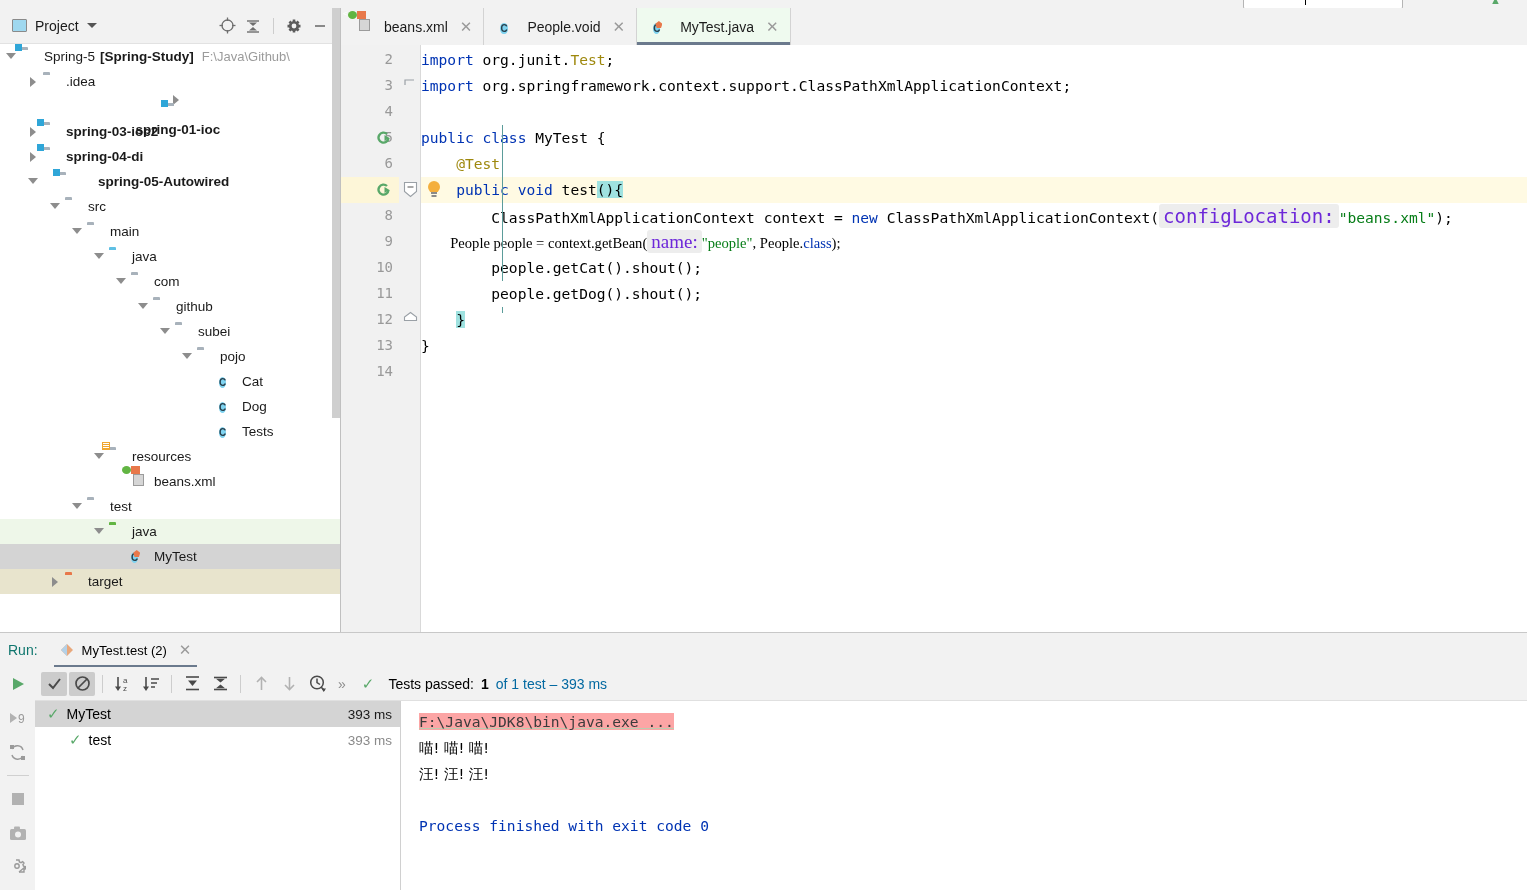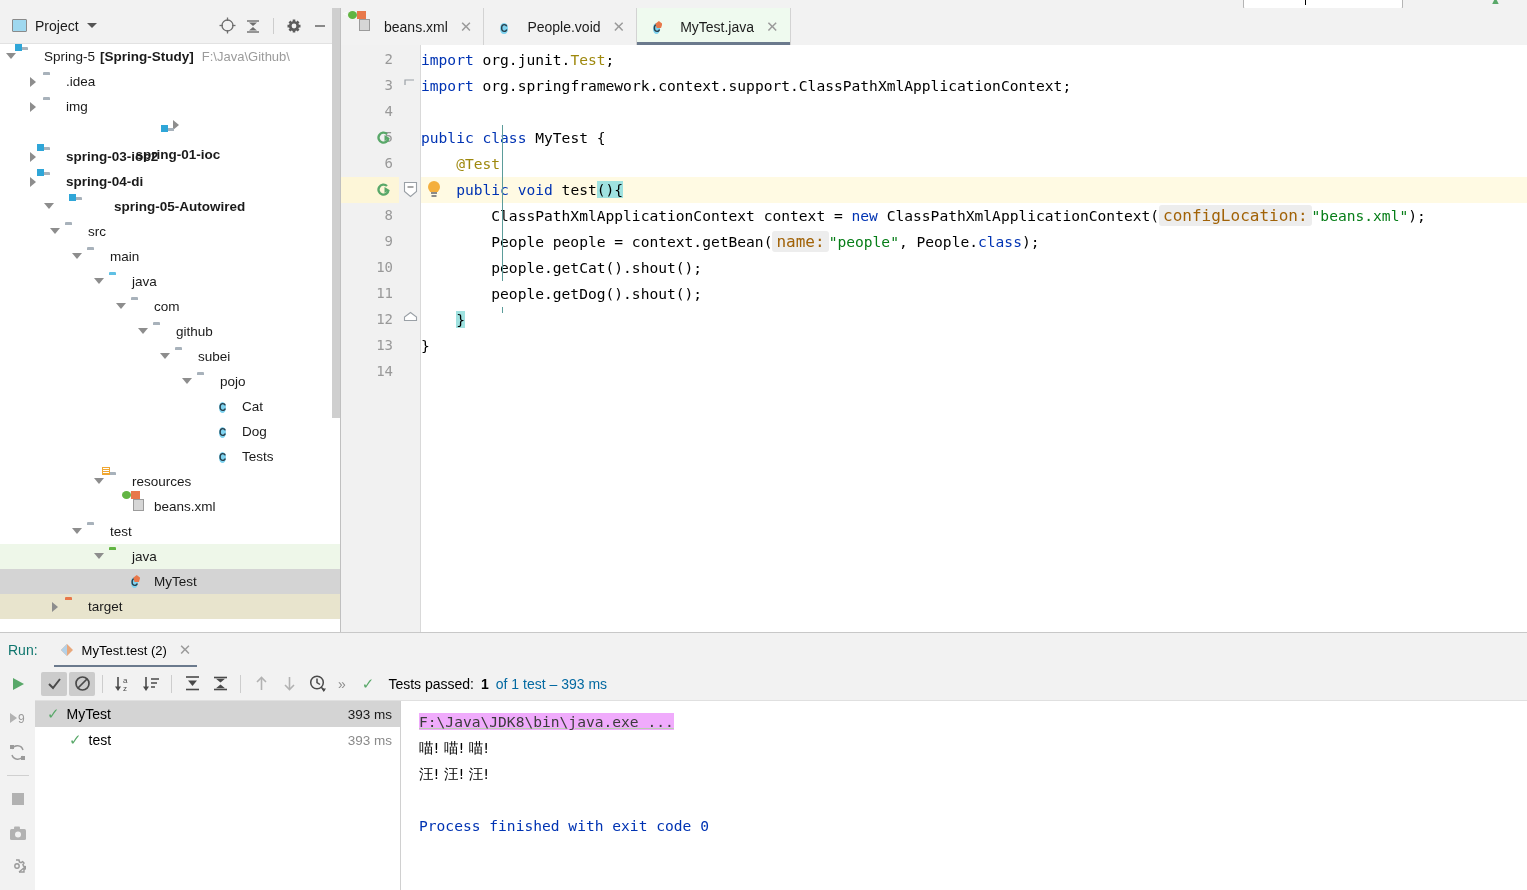--- a/index.html
+++ b/index.html
@@ -135,21 +135,21 @@
   .fold {
     position: absolute; left: 62px; width: 15px; height: 17px;
   }
   .bulb { position: absolute; left: 86px; width: 14px; height: 18px; }
   .code-line { position: absolute; left: 80px; white-space: pre; line-height: 26px; height: 26px; }
   #cur-line-hl { position: absolute; left: 58px; right: 0; height: 26px; background: #fffae3; }
   #cur-line-hl2 { position: absolute; left: 0; width: 58px; height: 26px; background: #fdf6d8; }
   .k { color: #0033b3; }
   .ann { color: #9e880d; }
   .str { color: #067d17; }
-  .hintbox { background: #ededed; color: #a16207; border-radius: 3px; padding: 1px 4px; font-size: 16px; }
+  .hintbox { background: #ededed; color: #6d28d9; border-radius: 3px; padding: 1px 4px; font-size: 19px; }
   .sel-brace { background: #9fe2e0; }
   .indent-guide { position: absolute; width: 1px; background: #5b9c9a; }
 
   
   #run-panel { position: absolute; left: 0; top: 632px; width: 1527px; height: 258px; background: #fff; }
   #run-tabbar { height: 35px; background: #f2f2f2; display: flex; align-items: center; padding-left: 8px; border-top: 1px solid #c8c8c8; }
   #run-label { font-size: 14px; color: #0f766e; margin-right: 16px; }
   .run-tab { display: flex; align-items: center; gap: 8px; height: 35px; padding: 0 6px; position: relative; }
   .run-tab::after { content: ""; position: absolute; left: 0; right: 0; bottom: 0; height: 3px; background: #6b7a8d; }
   .run-diamond { width: 14px; height: 14px; }
@@ -245,41 +245,36 @@
           <span class="ico"><span class="folder"><span class="badge-sq"></span></span></span>
           <span>Spring-5</span>
           <span class="bold" style="margin-left:5px">[Spring-Study]</span>
           <span class="gray-path">F:\Java\Github\</span>
         </div>
         <div class="row" style="padding-left: 28px;">
           <span class="arrow closed"></span>
           <span class="ico"><span class="folder"></span></span>
           <span>.idea</span>
         </div>
-        <div class="row" style="padding-left: 28px;">
-          <span class="arrow closed"></span>
-          <span class="ico"><span class="folder"></span></span>
-          <span>img</span>
-        </div>
         <div class="row" style="padding-left: 16px; flex-direction: column;">
           <span class="arrow closed"></span>
           <span class="ico"><span class="folder"><span class="badge-sq"></span></span></span>
           <span class="bold">spring-01-ioc</span>
         </div>
         <div class="row" style="padding-left: 28px;">
           <span class="arrow closed"></span>
           <span class="ico"><span class="folder"><span class="badge-sq"></span></span></span>
           <span class="bold">spring-03-ioc2</span>
         </div>
         <div class="row" style="padding-left: 28px;">
           <span class="arrow closed"></span>
           <span class="ico"><span class="folder"><span class="badge-sq"></span></span></span>
           <span class="bold">spring-04-di</span>
         </div>
-        <div class="row" style="padding-left: 44px; gap: 16px;">
+        <div class="row" style="padding-left: 28px; gap: 16px;">
           <span class="arrow open"></span>
           <span class="ico"><span class="folder"><span class="badge-sq"></span></span></span>
           <span class="bold">spring-05-Autowired</span>
         </div>
         <div class="row" style="padding-left: 50px;">
           <span class="arrow open"></span>
           <span class="ico"><span class="folder"></span></span>
           <span>src</span>
         </div>
         <div class="row" style="padding-left: 72px;">
@@ -432,21 +427,21 @@
             </svg></div>
         </div>
       <div id="code-lines">
           <div class="code-line" style="top: 2px;"><span class="k">import </span>org.junit.<span class="ann">Test</span>;</div>
           <div class="code-line" style="top: 28px;"><span class="k">import </span>org.springframework.context.support.ClassPathXmlApplicationContext;</div>
           <div class="code-line" style="top: 54px;"></div>
           <div class="code-line" style="top: 80px;"><span class="k">public class </span>MyTest {</div>
           <div class="code-line" style="top: 106px;"><span class="ann">    @Test</span></div>
           <div class="code-line" style="top: 132px;"><span class="k">    public void </span><span>test</span><span class="sel-brace">(){</span></div>
           <div class="code-line" style="top: 158px;">        ClassPathXmlApplicationContext context = <span class="k">new </span>ClassPathXmlApplicationContext(<span class="hintbox">configLocation:</span><span class="str">"beans.xml"</span>);</div>
-          <div class="code-line" style="top: 184px;">        People people = context.getBean(<span class="hintbox">name:</span><span class="str">"people"</span>, People.<span class="k">class</span>);</div>
+          <div class="code-line" style="top: 184px; font-family: Liberation Serif, serif;">        People people = context.getBean(<span class="hintbox">name:</span><span class="str">"people"</span>, People.<span class="k">class</span>);</div>
           <div class="code-line" style="top: 210px;">        people.getCat().shout();</div>
           <div class="code-line" style="top: 236px;">        people.getDog().shout();</div>
           <div class="code-line" style="top: 262px;">    <span class="sel-brace">}</span></div>
           <div class="code-line" style="top: 288px;">}</div>
           <div class="code-line" style="top: 314px;"></div>
         </div>
     <div class="indent-guide" style="left: 161px; top: 80px; height: 156px;"></div>
         <div class="indent-guide" style="left: 161px; top: 262px; height: 6px;"></div>
       </div>
   </div>
@@ -592,21 +587,21 @@
         </div>
         <div class="ttrow">
           <span style="display:inline-block;width:28px"></span>
           <span class="check">✓</span>
           <span>test</span>
           <span class="tt-time" style="color:#8a8a8a">393 ms</span>
         </div>
       </div>
 
     <div id="console">
-        <div class="cline"><span class="cmd" style="background:#f0abfc;color:#3b3b3b;text-decoration:underline;text-decoration-color:#b9cdb0">F:\Java\JDK8\bin\java.exe ...</span></div>
+        <div class="cline"><span class="cmd" style="background:#fca5a5;color:#3b3b3b;text-decoration:underline;text-decoration-color:#b9cdb0">F:\Java\JDK8\bin\java.exe ...</span></div>
         <div class="cline cjk">喵! 喵! 喵!</div>
         <div class="cline cjk">汪! 汪! 汪!</div>
         <div class="cline"></div>
         <div class="cline exit">Process finished with exit code 0</div>
       </div>
 
   </div>
 
 </div>
 

